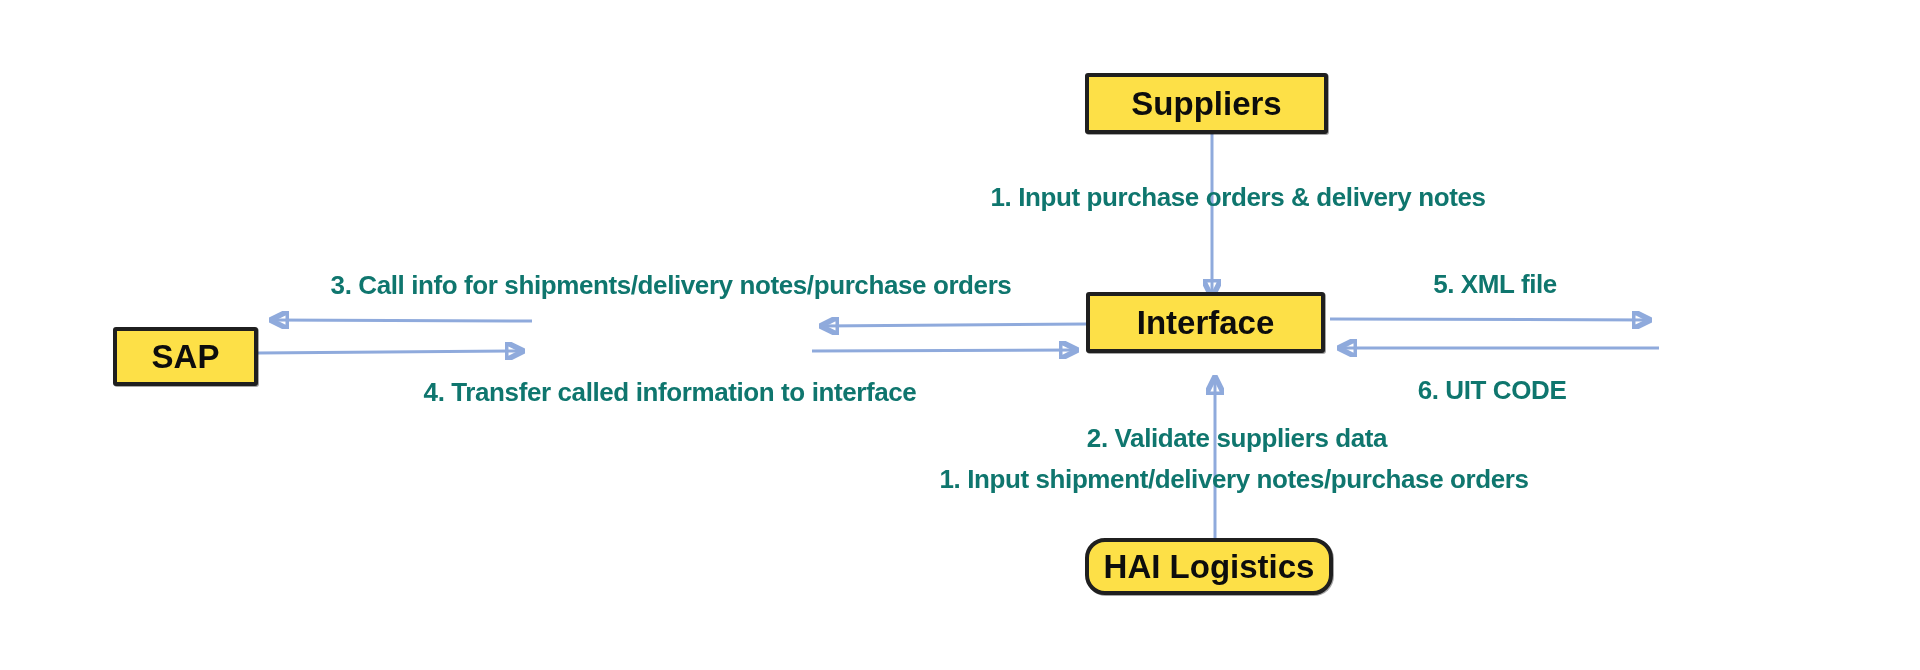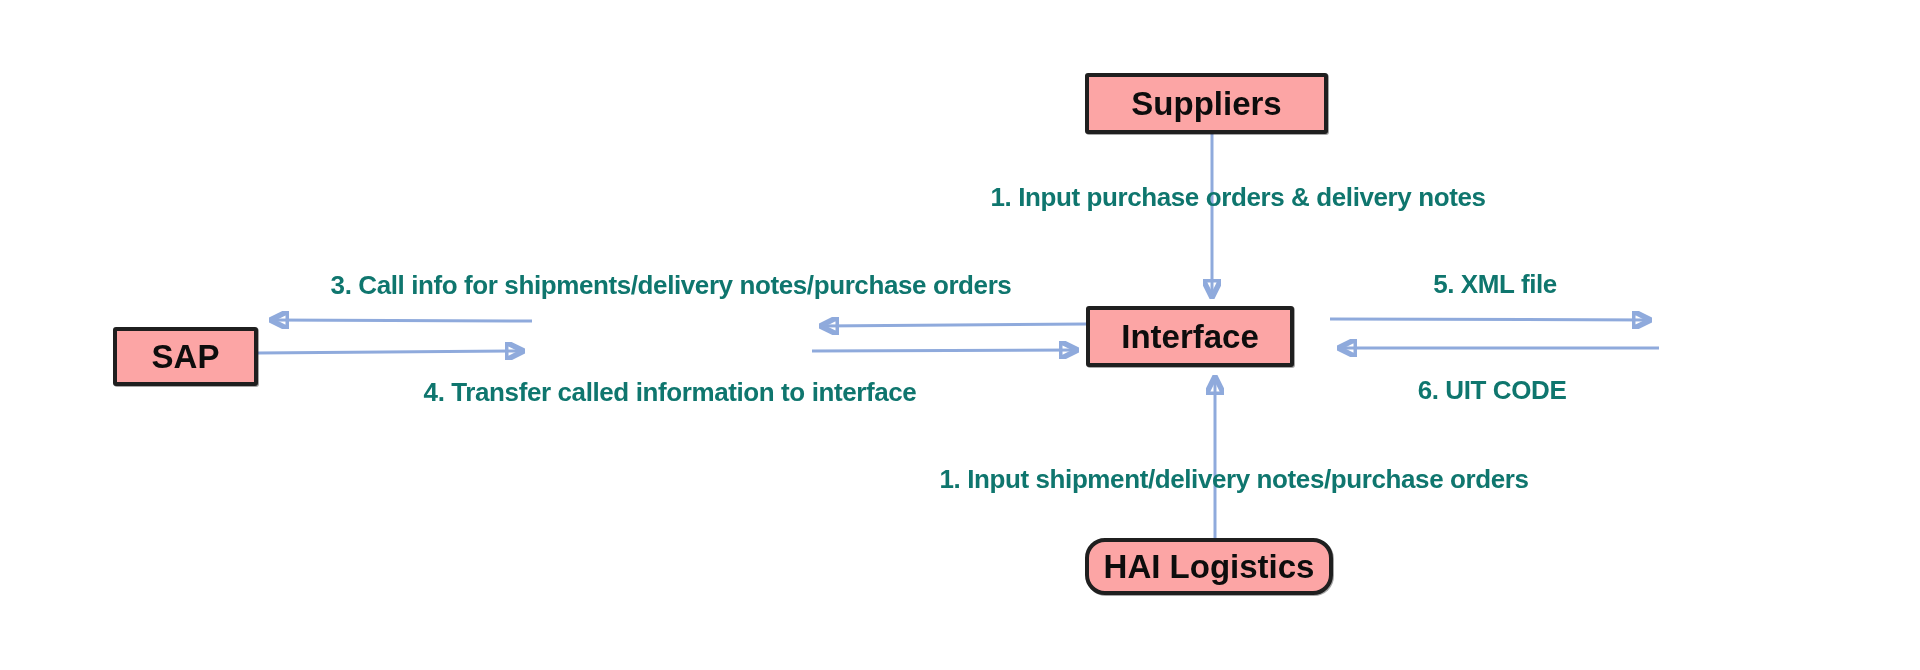--- a/index.html
+++ b/index.html
@@ -36,36 +36,36 @@
     white-space: nowrap;
     font-size: 26px;
     font-weight: 700;
     letter-spacing: -0.4px;
     color: #0f766e;
   }
   .node-box {
     position: absolute;
     z-index: 3;
     box-sizing: border-box;
-    background: #fca5a5;
+    background: #fde047;
     border: 4px solid #1f1f1f;
     border-radius: 3px;
     display: flex;
     align-items: center;
     justify-content: center;
     font-size: 33px;
     font-weight: 700;
     color: #0d0d0d;
     box-shadow: 1px 1px 0 rgba(0,0,0,0.35);
   }
   
   #node-suppliers { left: 1085px; top: 73px;  width: 243px; height: 61px; }
   #node-sap       { left: 113px;  top: 307px; width: 145px; height: 59px; margin-top: 20px; }
   #node-eip       { left: 532px;  top: 307px; width: 280px; height: 56px; }
-  #node-interface { left: 1086px; top: 306px; width: 208px; height: 61px; }
+  #node-interface { left: 1086px; top: 292px; width: 239px; height: 61px; }
   #node-anaf      { left: 1659px; top: 307px; width: 181px; height: 59px; }
   #node-hai       { left: 1085px; top: 538px; width: 248px; height: 57px; border-radius: 20px; }
   
   #lbl-input-purchase { left: 1238px; top: 182px; }
   #lbl-call-info      { left: 671px;  top: 270px; }
   #lbl-transfer-info  { left: 670px;  top: 377px; }
   #lbl-xml-file       { left: 1495px; top: 269px; }
   #lbl-uit-code       { left: 1492px; top: 375px; }
   #lbl-validate       { left: 1237px; top: 423px; }
   #lbl-input-shipment { left: 1234px; top: 464px; }
@@ -94,20 +94,21 @@
   <div class="edge-label" id="lbl-input-purchase">1. Input purchase orders &amp; delivery notes</div>
 
   <div class="edge-label" id="lbl-call-info">3. Call info for shipments/delivery notes/purchase orders</div>
 
   <div class="edge-label" id="lbl-transfer-info">4. Transfer called information to interface</div>
 
   <div class="edge-label" id="lbl-xml-file">5. XML file</div>
 
   <div class="edge-label" id="lbl-uit-code">6. UIT CODE</div>
 
+  <div class="edge-label" id="lbl-validate">2. Validate suppliers data</div>
 
   <div class="edge-label" id="lbl-input-shipment">1. Input shipment/delivery notes/purchase orders</div>
 
   <div class="node-box" id="node-suppliers">Suppliers</div>
 
   <div class="node-box" id="node-sap">SAP</div>
 
 
   <div class="node-box" id="node-interface">Interface</div>
 

